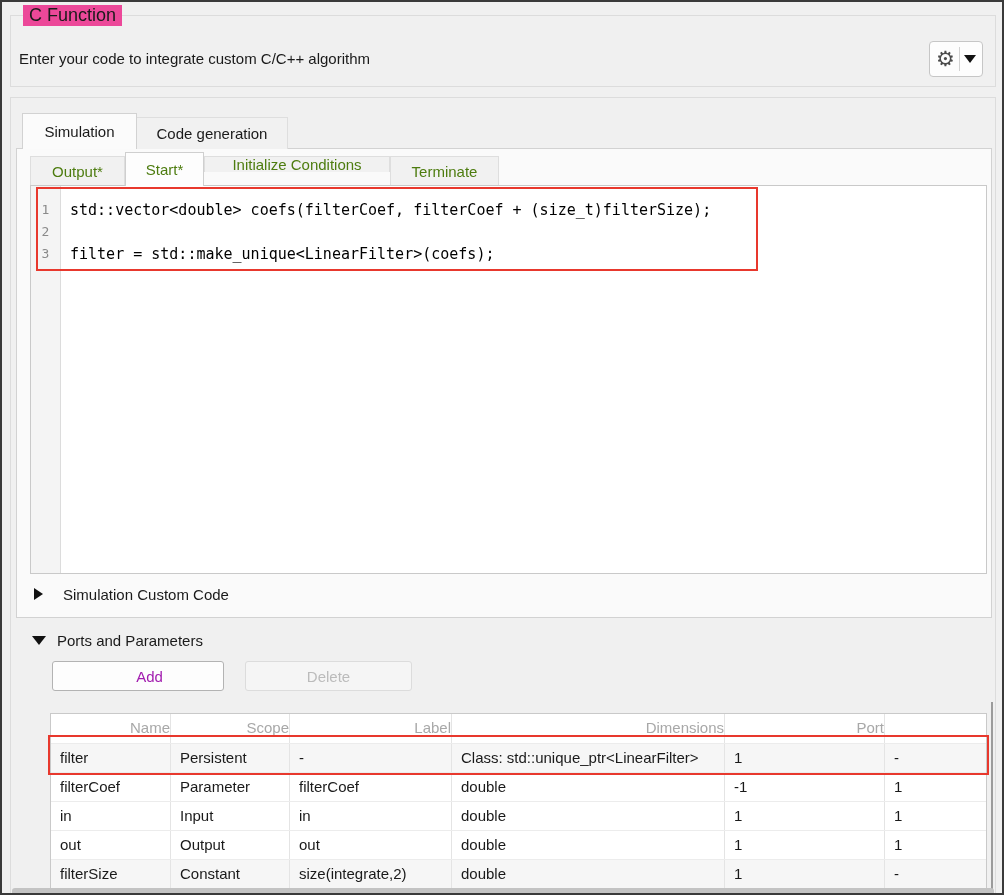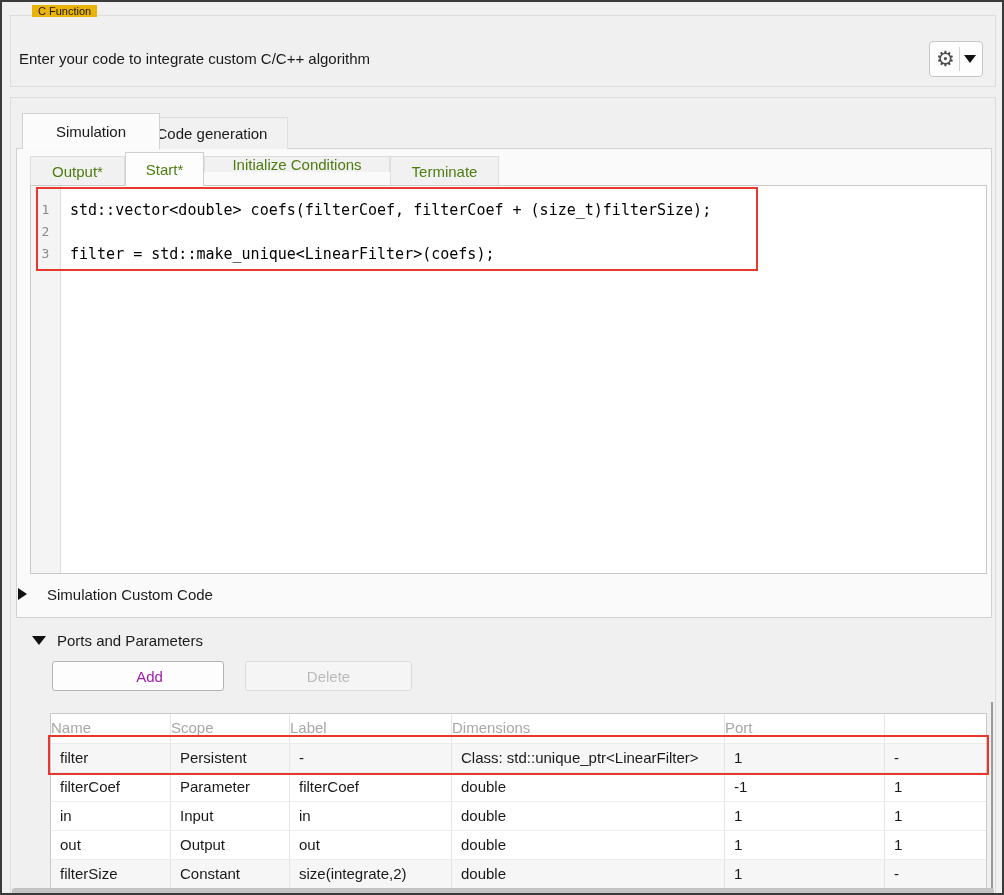--- a/index.html
+++ b/index.html
@@ -10,22 +10,22 @@
     position:relative; width:1004px; height:895px;
     background:#f0f0f0; border:2px solid #3a3a3a; overflow:hidden;
   }
 
   
   .header-box {
     position:absolute; left:8px; top:13px; width:986px; height:72px;
     border:1px solid #dcdcdc;
   }
   .legend {
-    position:absolute; left:12px; top:-11px; background:#eab308;
-    padding:0 6px; font-size:11px; color:#1a1a1a;margin-left:9px;
+    position:absolute; left:12px; top:-11px; background:#ec4899;
+    padding:0 6px; font-size:18px; color:#1a1a1a;
   }
   .description {
     position:absolute; left:8px; top:34px; font-size:15px; color:#1a1a1a;
   }
   .gear-btn {
     position:absolute; right:12px; top:25px; width:54px; height:36px;
     background:#fdfdfd; border:1px solid #c6c6c6; border-radius:4px;
     display:flex; align-items:center; justify-content:space-between;
     padding:0 6px; cursor:pointer;
   }
@@ -41,21 +41,21 @@
     position:absolute; left:8px; top:95px; width:986px; height:798px;
     border:1px solid #dcdcdc; border-bottom:none;
   }
 
   
   .main-tab {
     position:absolute; display:flex; align-items:center; justify-content:center;
     font-size:15px; color:#1a1a1a; cursor:pointer;
     border:1px solid #dedede; border-bottom:none; background:#f1f1f1; z-index:2;
   }
-  .main-tab:nth-child(1){ left:20px; top:111px; width:138px; height:36px; }
+  .main-tab:nth-child(1){ left:20px; top:111px; width:115px; height:36px; }
   .main-tab:nth-child(2){ left:134px; top:115px; width:152px; height:32px; }
   .main-tab.active { background:#fbfbfb; border-color:#d2d2d2; z-index:4; }
 
   .tab-panel {
     position:absolute; left:14px; top:146px; width:976px; height:470px;
     background:#fafafa; border:1px solid #d2d2d2; z-index:1;
   }
 
   
   .sub-tab {
@@ -86,21 +86,21 @@
   .code-line {
     height:22px; line-height:22px; white-space:pre;
     font-family:"DejaVu Sans Mono", monospace; font-size:15px; color:#000000;
   }
 
   
   .section-toggle {
     position:absolute; display:flex; align-items:center; gap:11px;
     font-size:15px; color:#1a1a1a; cursor:pointer; height:22px;
   }
-  .toggle-sim   { left:16px; top:581px; z-index:5;gap:20px; }
+  .toggle-sim   { left:32px; top:581px; z-index:5;gap:20px; }
   .toggle-ports { left:30px; top:627px; }
   .tri-right {
     width:0; height:0; border-top:6px solid transparent;
     border-bottom:6px solid transparent; border-left:9px solid #111;
   }
   .tri-down {
     width:0; height:0; border-left:7px solid transparent;
     border-right:7px solid transparent; border-top:9px solid #111;
   }
 
@@ -128,21 +128,21 @@
     padding-left:9px; border-right:1px solid #e4e4e4; overflow:hidden;
     white-space:nowrap;
   }
   .t-cell:nth-child(1){ width:120px; }
   .t-cell:nth-child(2){ width:119px; }
   .t-cell:nth-child(3){ width:162px; }
   .t-cell:nth-child(4){ width:273px; }
   .t-cell:nth-child(5){ width:160px; }
   .t-cell:nth-child(6){ flex:1; border-right:none; }
   .t-head .t-cell {
-    color:#a8a8a8; text-align:left; padding-left:0;
+    color:#a8a8a8; text-align:right; padding-left:0;
   }
 
   
   .red-box { position:absolute; border:2px solid #e8382d; z-index:6; pointer-events:none; }
   .red-box-code { left:34px; top:185px; width:722px; height:84px; }
   .red-box-row  { left:46px; top:733px; width:941px; height:40px; }
 
   
   .v-scroll { position:absolute; left:989px; top:700px; width:2px; height:190px;
               background:#9b9b9b; cursor:pointer; }

